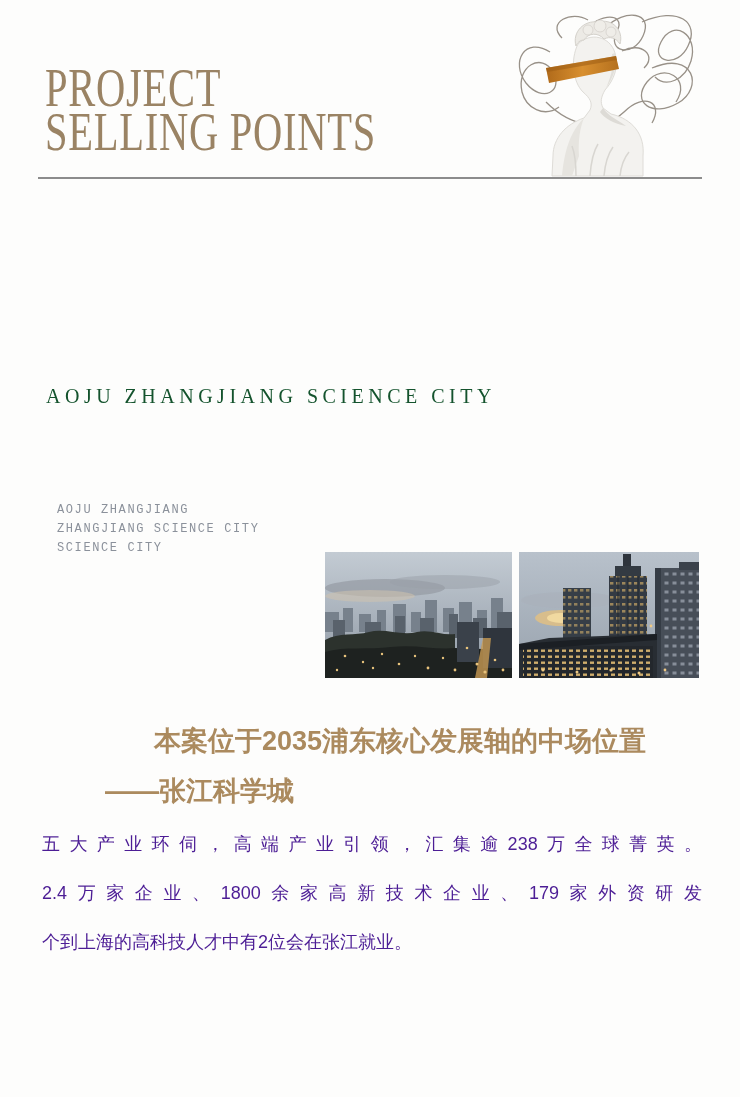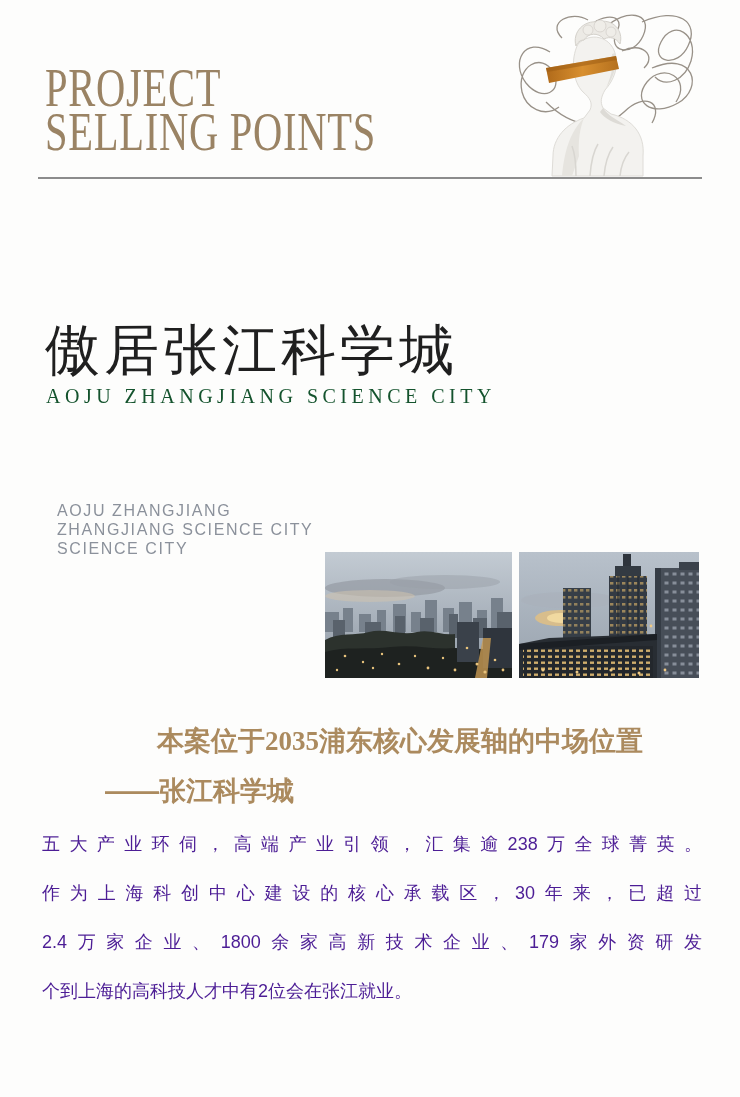--- a/index.html
+++ b/index.html
@@ -28,35 +28,35 @@
     color:#1f1f1f;font-size:55px;letter-spacing:4px;white-space:nowrap;
   }
   .title-en{
     position:absolute;left:46px;top:385px;
     font-family:"Liberation Serif","DejaVu Serif",serif;
     color:#14532d;font-size:20px;letter-spacing:4.5px;white-space:nowrap;
   }
   
   .side-note{
     position:absolute;left:57px;top:501px;
-    font-family:Liberation Sans, sans-serif;
-    color:#8b919b;font-size:16px;letter-spacing:1.6px;line-height:19px;
+    font-family:Liberation Mono, monospace;
+    color:#8b919b;font-size:12px;letter-spacing:1.6px;line-height:19px;
   }
   
   .photo{position:absolute;top:552px;height:126px;overflow:hidden;}
   .photo.left{left:325px;width:187px;}
   .photo.right{left:519px;width:180px;}
   .photo svg{display:block;}
   
   .highlight{
     position:absolute;left:105px;top:716px;width:590px;
     color:#ab8a5e;font-weight:bold;font-size:27px;line-height:50px;
     white-space:nowrap;
   }
-  .highlight .h1{text-align:center;font-family:Liberation Serif, serif;}
+  .highlight .h1{text-align:center;}
   .highlight .h2{}
   
   .body-par{
     position:absolute;left:42px;top:820px;width:660px;
     color:#4c1d95;font-size:18px;font-weight:300;
   }
   .body-par .bl{
     height:49px;line-height:49px;overflow:hidden;
     text-align:justify;text-align-last:justify;
   }
@@ -110,21 +110,20 @@
       <circle cx="108" cy="20" r="6" fill="#efede8" stroke="#d4d1cb" stroke-width="0.8"></circle>
       <circle cx="119" cy="26" r="5" fill="#efede8" stroke="#d4d1cb" stroke-width="0.8"></circle>
 
       <path d="M54,62 L124,50 L127,63 L57,77 Z" fill="url(#band)"></path>
       <path d="M54,62 L124,50 L125,54 L55,66 Z" fill="#9c5d14" opacity="0.55"></path>
     </svg>
   </div>
 
   <div class="divider"></div>
 
-  <div class="title-cn">傲居张江科学城</div>
   <div class="title-en">AOJU ZHANGJIANG SCIENCE CITY</div>
 
   <div class="side-note">
     <div>AOJU ZHANGJIANG</div>
     <div>ZHANGJIANG SCIENCE CITY</div>
     <div>SCIENCE CITY</div>
   </div>
 
   <div class="photo left">
     <svg width="187" height="126" viewBox="0 0 187 126" xmlns="http://www.w3.org/2000/svg">
@@ -250,18 +249,17 @@
     </svg>
   </div>
 
   <div class="highlight">
     <div class="h1">本案位于2035浦东核心发展轴的中场位置</div>
     <div class="h2">——张江科学城</div>
   </div>
 
   <div class="body-par">
     <div class="bl">五大产业环伺，高端产业引领，汇集逾238万全球菁英。</div>
-    <div class="bl">作为上海科创中心建设的核心承载区，30年来，已超过</div>
     <div class="bl">2.4万家企业、1800余家高新技术企业、179家外资研发</div>
     <div class="bl last">个到上海的高科技人才中有2位会在张江就业。</div>
   </div>
 
 </div>
 
 </body></html>

